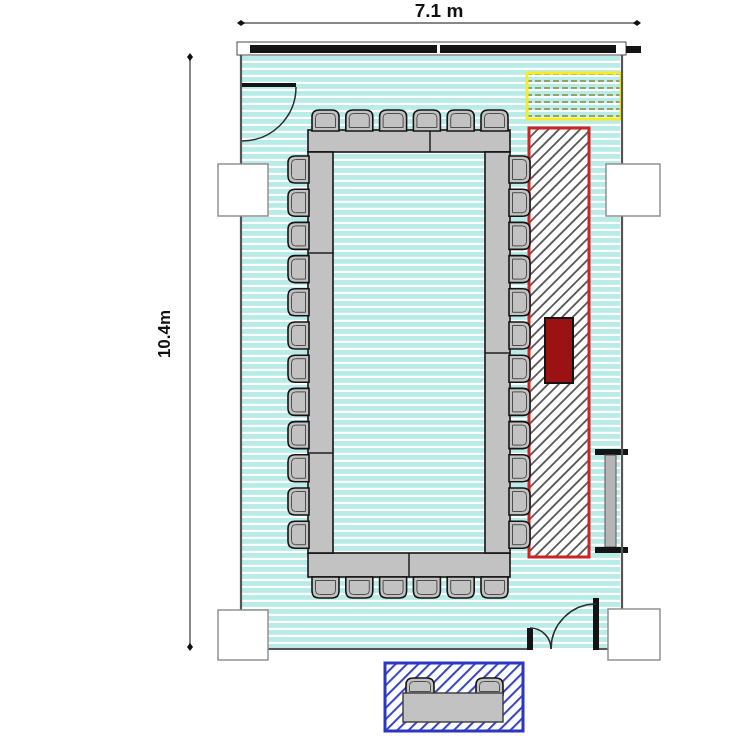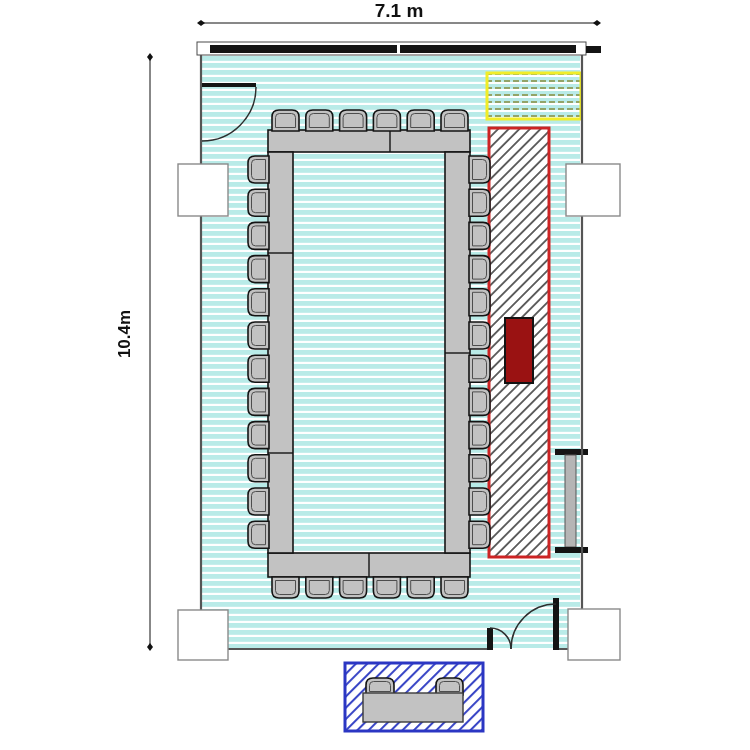--- a/index.html
+++ b/index.html
@@ -1,17 +1,17 @@
 <!DOCTYPE html>
 <html style="--c-floor_stripe: #b9ebe8; --c-wall: #555555; --c-window_band: #141414; --c-furniture_gray: #c2c2c2; --c-outline: #141414; --c-red_zone_border: #cc2424; --c-hatch_gray: #5c5c5c; --c-dark_red_box: #9a1212; --c-yellow_zone_border: #f1ed27; --c-yellow_zone_dash: #93a468; --c-blue_zone_border: #2b36c3; --c-blue_zone_hatch: #3946c6; --c-dimension_text: #111111;"><head>
 <meta charset="utf-8">
 <style>
   html,body{margin:0;padding:0;background:#ffffff;}
   .stage{position:relative;width:670px;height:750px;background:#ffffff;overflow:hidden;
-         font-family:"Liberation Sans",sans-serif;}
+         font-family:"Liberation Sans",sans-serif;margin-left:40px;}
   svg{position:absolute;inset:0;}
   .dim-line{stroke:var(--c-dimension_text,#111);stroke-width:1;fill:none;}
   .dim-diamond{fill:var(--c-dimension_text,#111);}
   .dim-label{font-family:"Liberation Sans",sans-serif;font-weight:bold;font-size:19px;
              fill:var(--c-dimension_text,#111);}
   .wall-line{stroke:var(--c-wall,#555);stroke-width:2.2;fill:none;}
   .pillar{fill:#ffffff;stroke:#8a8a8a;stroke-width:1.4;}
   .table{fill:var(--c-furniture_gray,#c2c2c2);stroke:var(--c-outline,#141414);stroke-width:1.6;}
   .table-seam{stroke:var(--c-outline,#141414);stroke-width:1.4;}
   .chair{fill:var(--c-furniture_gray,#c2c2c2);stroke:var(--c-outline,#141414);stroke-width:1.6;}

